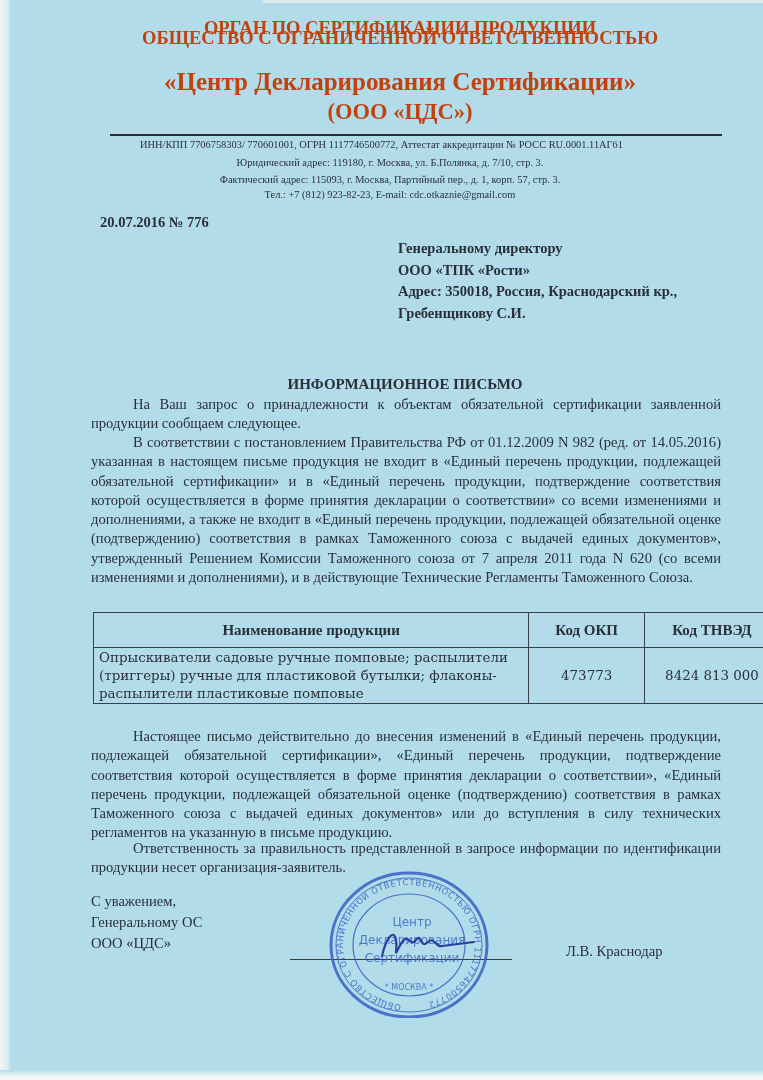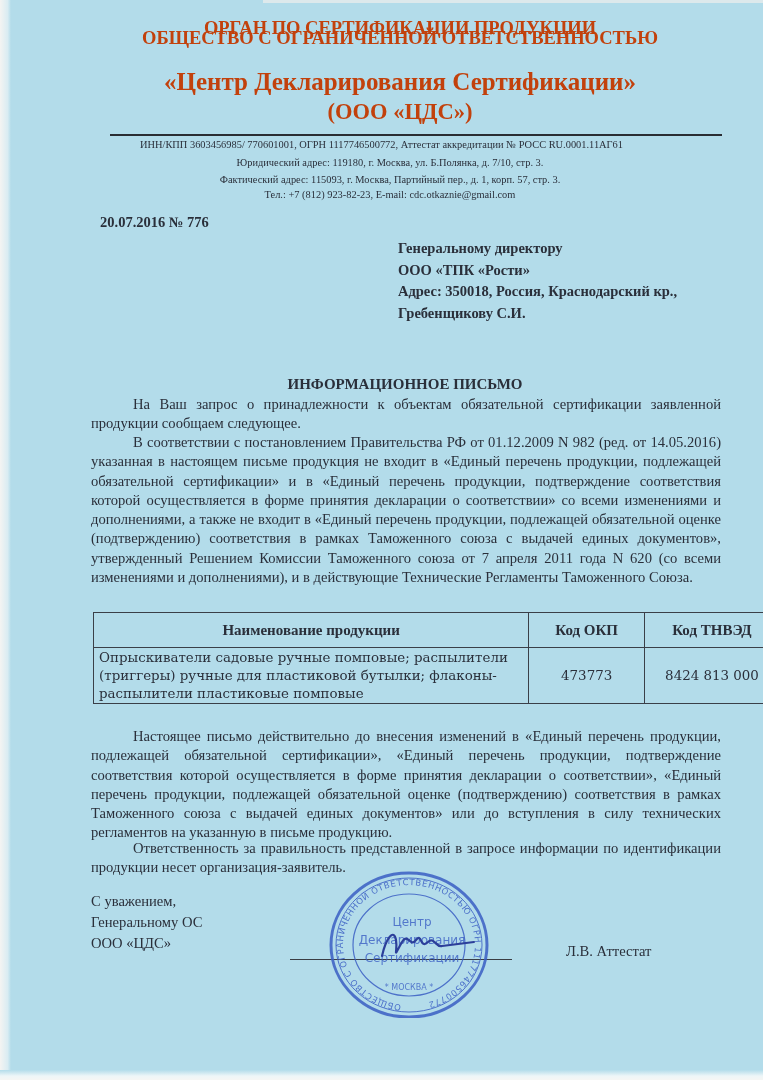--- a/index.html
+++ b/index.html
@@ -63,21 +63,21 @@
 <div class="edge-left"></div>
 <div class="edge-top"></div>
 <div class="edge-bottom"></div>
 
 <div class="hdr hdr1">ОРГАН ПО СЕРТИФИКАЦИИ ПРОДУКЦИИ</div>
 <div class="hdr hdr2">ОБЩЕСТВО С ОГРАНИЧЕННОЙ ОТВЕТСТВЕННОСТЬЮ</div>
 <div class="hdr hdr3">«Центр Декларирования Сертификации»</div>
 <div class="hdr hdr4">(ООО «ЦДС»)</div>
 <div class="rule"></div>
 
-<div class="req req1">ИНН/КПП  3603456985/ 770601001, ОГРН 1117746500772, Аттестат аккредитации № РОСС RU.0001.11АГ61</div>
+<div class="req req1">ИНН/КПП  7706758303/ 770601001, ОГРН 1117746500772, Аттестат аккредитации № РОСС RU.0001.11АГ61</div>
 <div class="req req2">Юридический адрес: 119180, г. Москва, ул. Б.Полянка, д. 7/10, стр. 3.</div>
 <div class="req req3">Фактический адрес: 115093, г. Москва, Партийный пер., д. 1, корп. 57, стр. 3.</div>
 <div class="req req4">Тел.: +7 (812) 923-82-23, E-mail: cdc.otkaznie@gmail.com</div>
 
 <div class="date">20.07.2016 № 776</div>
 
 <div class="addr">
   <div>Генеральному  директору</div>
   <div>ООО «ТПК «Рости»</div>
   <div>Адрес: 350018, Россия, Краснодарский кр.,</div>
@@ -108,21 +108,21 @@
 
 <div class="para p3">Настоящее письмо действительно до внесения изменений в «Единый перечень продукции, подлежащей обязательной сертификации», «Единый перечень продукции, подтверждение соответствия которой осуществляется в форме принятия декларации о соответствии», «Единый перечень продукции, подлежащей обязательной оценке (подтверждению) соответствия в рамках Таможенного союза с выдачей единых документов» или до вступления в силу технических регламентов на указанную в письме продукцию.</div>
 <div class="para p4">Ответственность за правильность представленной в запросе информации по идентификации продукции несет организация-заявитель.</div>
 
 <div class="sig">
   <div>С уважением,</div>
   <div>Генеральному ОС</div>
   <div>ООО «ЦДС»</div>
 </div>
 <div class="sig-line"></div>
-<div class="signer">Л.В. Аттестат</div>
+<div class="signer">Л.В. Краснодар</div>
 
 <svg class="stamp" viewBox="0 0 170 150">
   <defs>
     <path id="ringPath" d="M 85 137 A 66 60 0 1 1 85.1 137"></path>
   </defs>
   <g fill="none" stroke="#3b5fc4" opacity="0.85">
     <ellipse cx="85" cy="77" rx="78" ry="72" stroke-width="3"></ellipse>
     <ellipse cx="85" cy="77" rx="73" ry="67" stroke-width="1"></ellipse>
     <ellipse cx="85" cy="77" rx="56" ry="51" stroke-width="1.2"></ellipse>
   </g>

